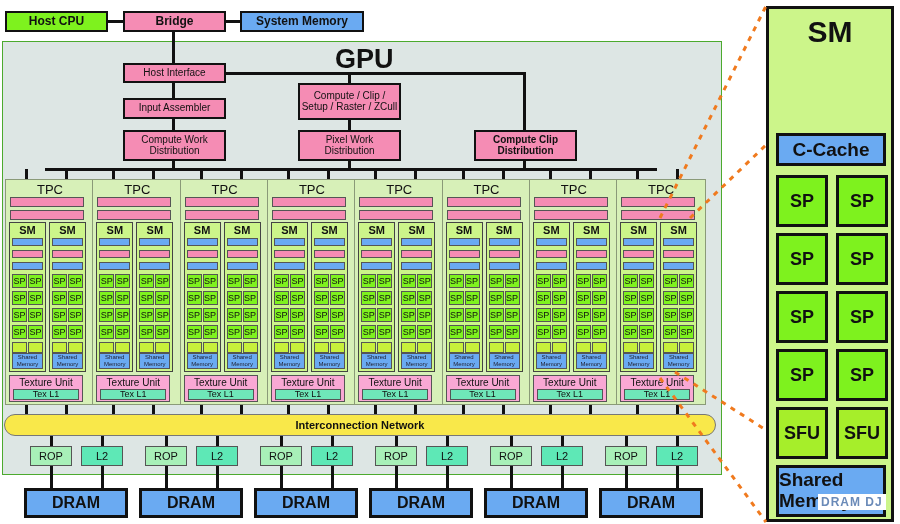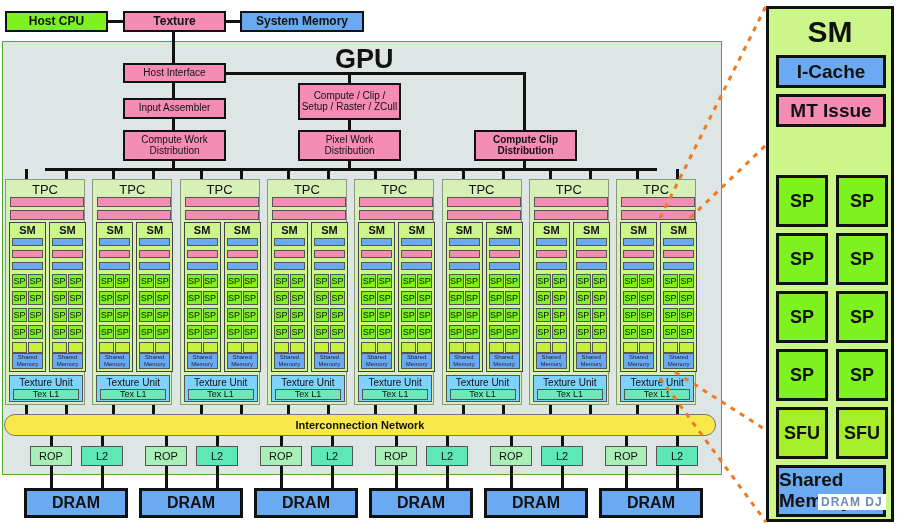--- a/index.html
+++ b/index.html
@@ -7,32 +7,32 @@
          font-family: "Liberation Sans", sans-serif; color: #111; }
   .box { position: absolute; border: 2px solid #111; display: flex; align-items: center; justify-content: center;
          text-align: center; line-height: 1.05; }
   .pink { background: #f58cb4; }
   .blue { background: #6aaaf2; }
   .green { background: #7ef21e; }
   .line { position: absolute; background: #111; }
   .gpu { position: absolute; left: 2px; top: 41px; width: 720px; height: 434px; background: #dde6e4;
          border: 1.5px solid #4caa2e; }
   .gpu-title { position: absolute; left: 335px; top: 44px; font-size: 27px; font-weight: bold; }
-  .tpc { position: absolute; top: 179px; width: 80px; height: 226px; background: #d7f0b8; border: 1px solid #8a9a78; }
+  .tpc { position: absolute; top: 179px; width: 90px; height: 226px; background: #d7f0b8; border: 1px solid #8a9a78; }
   .tpc-label { position: absolute; top: 2px; left: 0; width: 100%; text-align: center; font-size: 13px; }
   .tpc-bar { position: absolute; left: 4px; width: 74px; height: 10px; background: #f58cb4; border: 1px solid #555; }
   .sm { position: absolute; top: 42px; width: 37px; height: 150px; background: #ccf58a; border: 1.5px solid #444; }
   .sm-label { position: absolute; top: 1px; width: 100%; text-align: center; font-size: 11px; font-weight: bold; }
   .sm-bar { position: absolute; left: 2px; width: 31px; height: 8px; border: 1px solid #555; }
   .sp { position: absolute; width: 15px; height: 14px; background: #7ef21e; border: 1px solid #555;
         font-size: 9px; text-align: center; line-height: 12px; }
   .sfu-s { position: absolute; width: 15px; height: 14px; background: #c7f03a; border: 1px solid #555; }
   .shm { position: absolute; left: 2px; top: 130px; width: 31px; height: 16px; background: #6aaaf2; border: 1px solid #555;
          font-size: 6px; text-align: center; line-height: 7px; color: #223; }
-  .tex { position: absolute; left: 3px; top: 195px; width: 74px; height: 27px; background: #7dd3fc; border: 1px solid #555; }
+  .tex { position: absolute; left: 3px; top: 195px; width: 74px; height: 27px; background: #f9a8d4; border: 1px solid #555; }
   .tex-label { position: absolute; top: 1px; width: 100%; text-align: center; font-size: 10px; }
   .texl1 { position: absolute; left: 3px; top: 13px; width: 66px; height: 11px; background: #6fe7b9; border: 1px solid #555;
            font-size: 9px; text-align: center; line-height: 9px; }
   .interconnect { position: absolute; left: 4px; top: 414px; width: 712px; height: 22px; background: #f9e84a;
                   border: 1.5px solid #777; border-radius: 11px; font-size: 11px; font-weight: bold;
                   display: flex; align-items: center; justify-content: center; }
   .rop { position: absolute; top: 446px; width: 42px; height: 20px; background: #a8f0b8; border: 1.5px solid #555;
          font-size: 11px; display: flex; align-items: center; justify-content: center; }
   .l2 { position: absolute; top: 446px; width: 42px; height: 20px; background: #5ee8b6; border: 1.5px solid #555;
         font-size: 11px; display: flex; align-items: center; justify-content: center; }
@@ -46,21 +46,21 @@
             display: flex; align-items: center; justify-content: center; }
   .watermark { position: absolute; left: 818px; top: 494px; background: #fff; padding: 1px 3px; font-size: 12px; font-weight: bold;
                color: #6a8ab8; letter-spacing: 1px; }
   svg.dash { position: absolute; left: 0; top: 0; pointer-events: none; }
 </style>
 </head>
 <body>
 
 <div class="box green" style="left:5px;top:11px;width:103px;height:21px;font-size:12px;font-weight:bold;">Host CPU</div>
 <div class="line" style="left:108px;top:20px;width:15px;height:3px;"></div>
-<div class="box pink" style="left:123px;top:11px;width:103px;height:21px;font-size:12px;font-weight:bold;">Texture</div>
+<div class="box pink" style="left:123px;top:11px;width:103px;height:21px;font-size:12px;font-weight:bold;">Bridge</div>
 <div class="line" style="left:226px;top:20px;width:14px;height:3px;"></div>
 <div class="box blue" style="left:240px;top:11px;width:124px;height:21px;font-size:12px;font-weight:bold;">System Memory</div>
 
 <div class="gpu"></div>
 <div class="gpu-title">GPU</div>
 <div class="line" style="left:172px;top:32px;width:3px;height:32px;"></div>
 
 <div class="box pink" style="left:123px;top:63px;width:103px;height:20px;font-size:10px;">Host Interface</div>
 <div class="line" style="left:226px;top:72px;width:300px;height:3px;"></div>
 <div class="line" style="left:523px;top:72px;width:3px;height:60px;"></div>
@@ -500,22 +500,21 @@
     <div class="l2" style="left: 656px;">L2</div>
     <div class="dram" style="left: 599px;">DRAM</div>
     <div class="line" style="left: 625px; top: 436px; width: 3px; height: 10px;"></div>
     <div class="line" style="left: 625px; top: 466px; width: 3px; height: 22px;"></div>
     <div class="line" style="left: 676px; top: 436px; width: 3px; height: 10px;"></div>
     <div class="line" style="left: 676px; top: 466px; width: 3px; height: 22px;"></div>
   </div>
 
 <div class="sm-detail">
   <div class="smd-title">SM</div>
-  <div class="smd-bar blue" style="top:46px;">I-Cache</div>
-  <div class="smd-bar pink" style="top:85px;">MT Issue</div>
+  <div class="smd-bar blue" style="top:124px;">C-Cache</div>
   <div id="smd-units">
       <div class="smd-sp" style="left: 7px; top: 166px; background: rgb(126, 242, 30);">SP</div>
       <div class="smd-sp" style="left: 67px; top: 166px; background: rgb(126, 242, 30);">SP</div>
       <div class="smd-sp" style="left: 7px; top: 224px; background: rgb(126, 242, 30);">SP</div>
       <div class="smd-sp" style="left: 67px; top: 224px; background: rgb(126, 242, 30);">SP</div>
       <div class="smd-sp" style="left: 7px; top: 282px; background: rgb(126, 242, 30);">SP</div>
       <div class="smd-sp" style="left: 67px; top: 282px; background: rgb(126, 242, 30);">SP</div>
       <div class="smd-sp" style="left: 7px; top: 340px; background: rgb(126, 242, 30);">SP</div>
       <div class="smd-sp" style="left: 67px; top: 340px; background: rgb(126, 242, 30);">SP</div>
       <div class="smd-sp" style="left: 7px; top: 398px; background: rgb(166, 238, 42);">SFU</div>

